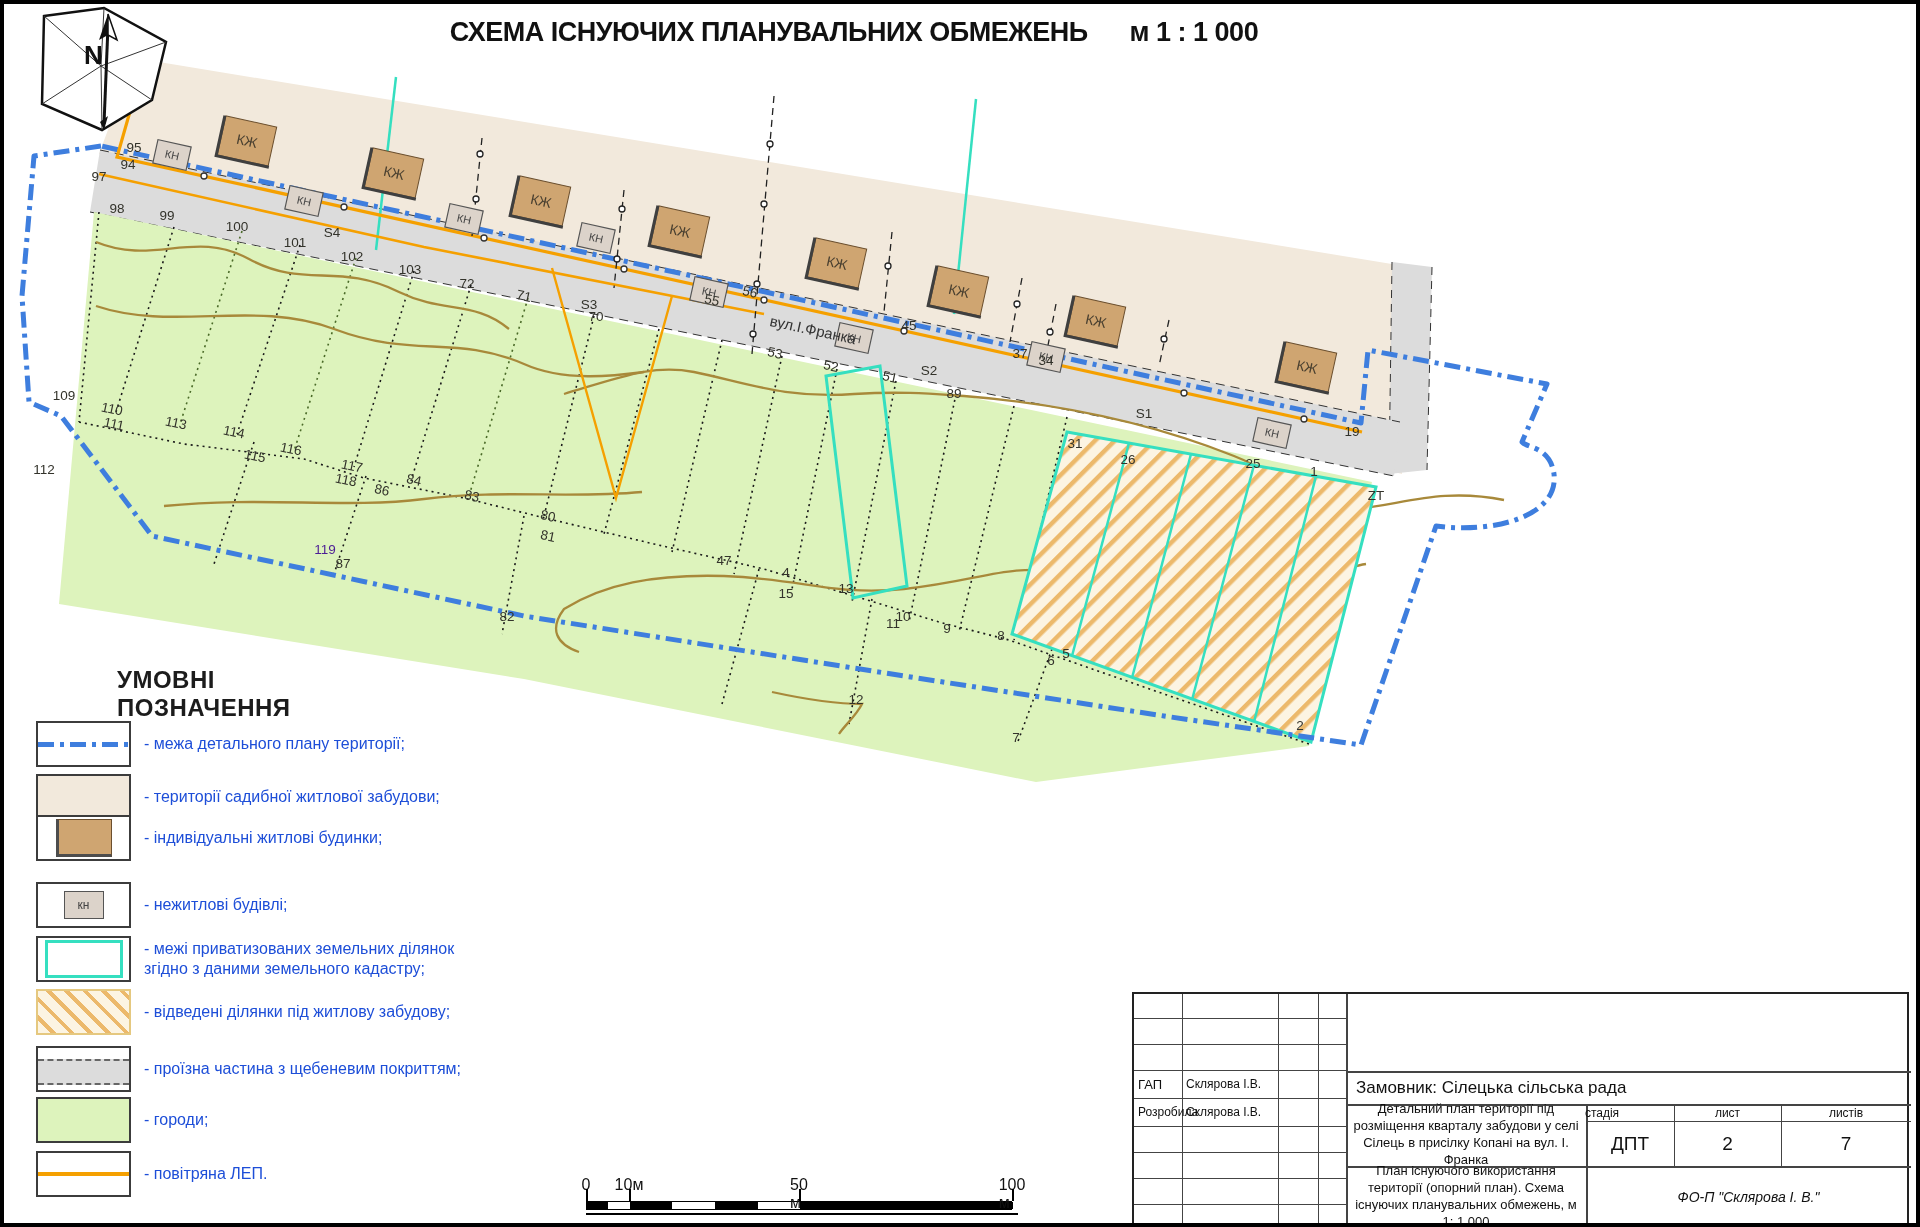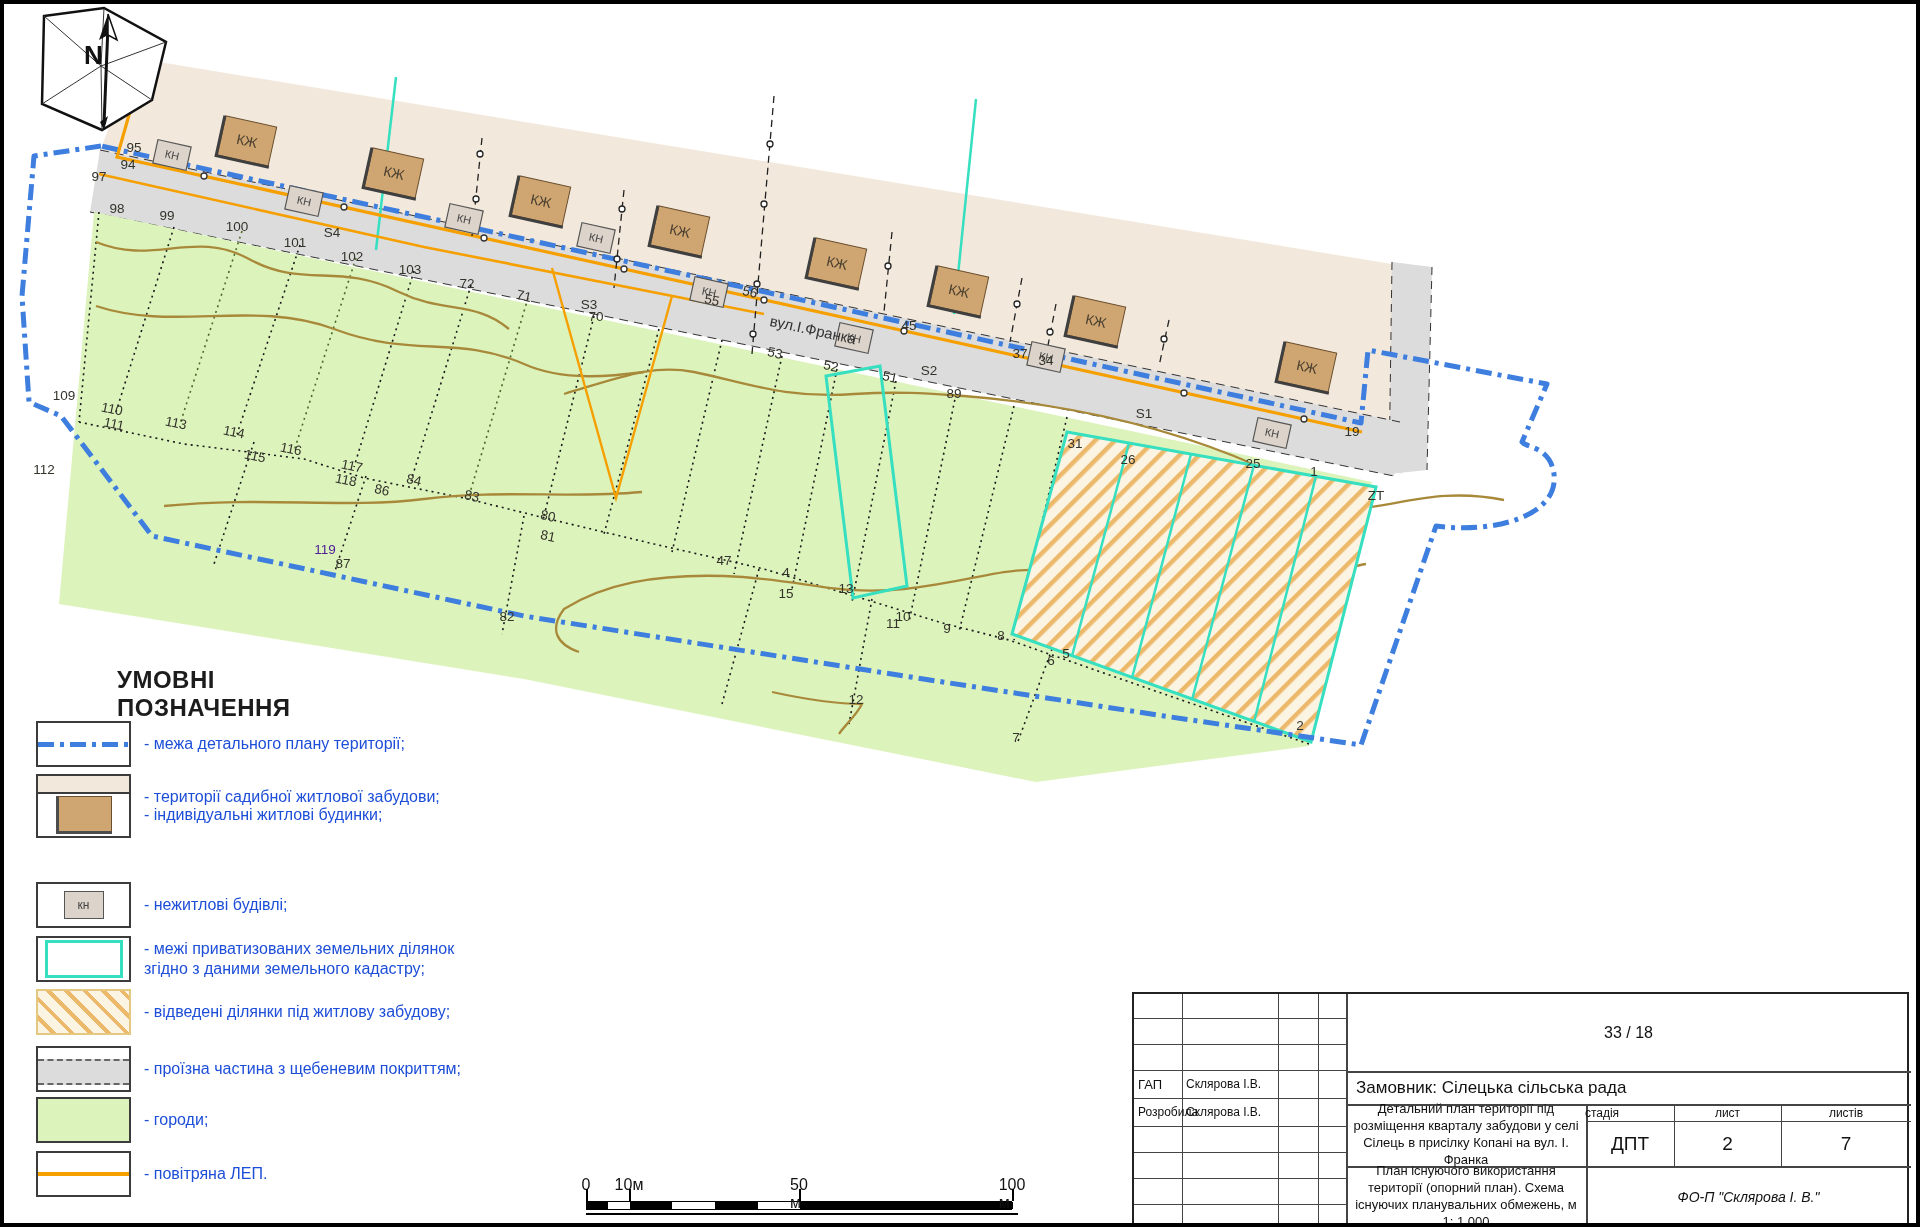--- a/index.html
+++ b/index.html
@@ -332,36 +332,39 @@
       <span class="plabel" style="left: 997px; top: 631px;">8</span>
       <span class="plabel" style="left: 1062px; top: 649px;">5</span>
       <span class="plabel" style="left: 1047px; top: 656px;">6</span>
       <span class="plabel" style="left: 852px; top: 695px;">12</span>
       <span class="plabel" style="left: 1012px; top: 733px;">7</span>
       <span class="plabel" style="left: 1296px; top: 721px;">2</span>
     </div>
   <div id="street-label">вул.І.Франка</div>
 
   <div id="title-block">
+    <div id="title-line2">
+      <span>СХЕМА ІСНУЮЧИХ ПЛАНУВАЛЬНИХ ОБМЕЖЕНЬ</span><span id="title-scale">м 1 : 1 000</span>
+    </div>
   </div>
 
   <div id="legend">
     <div id="legend-heading">УМОВНІ ПОЗНАЧЕННЯ</div>
 
     <div class="leg-item" style="top:717px">
       <div class="leg-box">
           <div class="sw-dashdot"></div>
         </div>
       <div class="leg-label">- межа детального плану території;</div>
     </div>
     <div class="leg-item" style="top:770px">
       <div class="leg-box sw-beige"></div>
       <div class="leg-label">- території садибної житлової забудови;</div>
     </div>
-    <div class="leg-item" style="top:788px">
+    <div class="leg-item" style="top:811px">
       <div class="leg-box">
           <div class="sw-house"></div>
         </div>
       <div class="leg-label">- індивідуальні житлові будинки;</div>
     </div>
     <div class="leg-item" style="top:878px">
       <div class="leg-box">
         <div class="sw-kn">кн</div>
       </div>
       <div class="leg-label">- нежитлові будівлі;</div>
@@ -436,21 +439,20 @@
     <div class="st-line" style="left:452px;top:110px;width:1.5px;height:124px"></div>
     <div class="st-line" style="left:540px;top:110px;width:1px;height:62px"></div>
     <div class="st-line" style="left:647px;top:110px;width:1px;height:62px"></div>
     <div class="st-line" style="left:452px;top:127px;width:325px;height:1px"></div>
 
     <div class="st-cell" style="left:4px;top:76px;width:44px;height:28px">ГАП</div>
     <div class="st-cell" style="left:52px;top:76px;width:92px;height:28px;font-size:12px">Склярова І.В.</div>
     <div class="st-cell" style="left:4px;top:104px;width:44px;height:28px;font-size:12px">Розробила</div>
     <div class="st-cell" style="left:52px;top:104px;width:92px;height:28px;font-size:12px">Склярова І.В.</div>
 
-    <div class="st-cell st-center" style="left:212px;top:0;width:565px;height:77px;font-size:16px">33 / 18</div>
     <div class="st-cell" style="left:222px;top:77px;width:555px;height:33px;font-size:17px">Замовник: Сілецька сільська рада</div>
     <div class="st-cell st-center" style="left:214px;top:110px;width:236px;height:62px;font-size:13px;line-height:1.3;padding:0 4px">Детальний план території під розміщення кварталу забудови у селі Сілець в присілку Копані на вул. І. Франка</div>
     <div class="st-cell st-center" style="left:424px;top:110px;width:88px;height:17px;font-size:12px">стадія</div>
     <div class="st-cell st-center" style="left:540px;top:110px;width:107px;height:17px;font-size:12px">лист</div>
     <div class="st-cell st-center" style="left:647px;top:110px;width:130px;height:17px;font-size:12px">листів</div>
     <div class="st-cell st-center" style="left:452px;top:127px;width:88px;height:45px;font-size:19px">ДПТ</div>
     <div class="st-cell st-center" style="left:540px;top:127px;width:107px;height:45px;font-size:19px">2</div>
     <div class="st-cell st-center" style="left:647px;top:127px;width:130px;height:45px;font-size:19px">7</div>
     <div class="st-cell st-center" style="left:214px;top:172px;width:236px;height:62px;font-size:13px;line-height:1.3;padding:0 4px">План існуючого використання території (опорний план). Схема існуючих планувальних обмежень, м 1: 1 000</div>
     <div class="st-cell st-center" style="left:452px;top:172px;width:325px;height:62px;font-size:14px;font-style:italic">ФО-П "Склярова І. В."</div>

